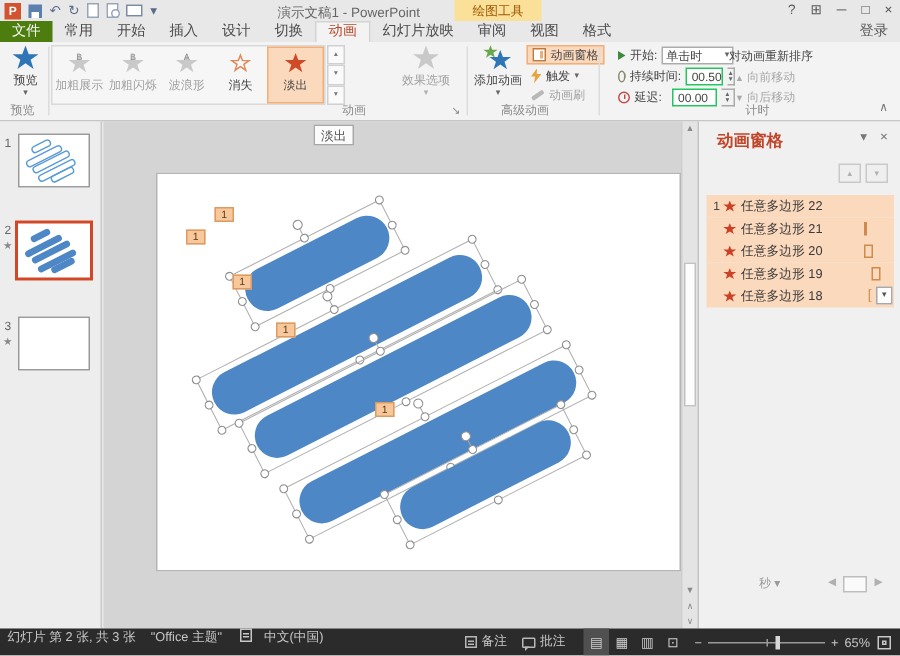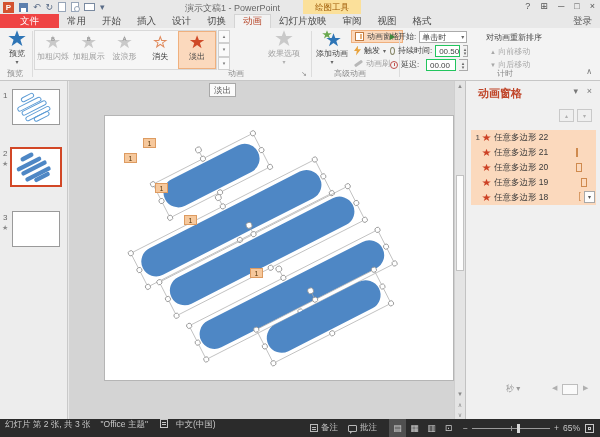--- a/index.html
+++ b/index.html
@@ -17,21 +17,21 @@
   .i-doc2{width:8px;height:10px;background:#fff;border:1px solid #97a5b8;position:relative}
   .i-doc2::after{content:"";position:absolute;right:-2px;bottom:-1px;width:4px;height:4px;border:1px solid #97a5b8;border-radius:50%;background:#fff}
   .i-screen{width:11px;height:8px;border:1px solid #7a8aa0;background:#fff}
   .app-title{position:absolute;left:185px;top:2px;font-size:9px;color:#666;white-space:nowrap}
   .ctx-head{position:absolute;left:303px;top:0;width:58px;height:14px;background:#fbe09a;color:#9c5700;font-size:8.5px;text-align:center;line-height:15px}
   .winctl{position:absolute;right:5px;top:1px;display:flex;gap:10px;font-size:9px;color:#555}
 
   
   .tabrow{position:absolute;left:0;top:14px;right:0;height:14px;background:#e8e8e8;display:flex;font-size:9.5px;color:#4a4a4a}
   .tab{padding:0 8px;line-height:14px;white-space:nowrap}
-  .tab.file{background:#ef4444;color:#fff;padding:0 20px}
+  .tab.file{background:#4d7c0f;color:#fff;padding:0 8px}
   .tab.active{background:#f3f3f3;color:#b7472a;border:1px solid #d4d4d4;border-bottom:none;line-height:12px}
   .signin{margin-left:auto;padding-right:8px;line-height:14px;color:#555}
 
   
   .ribbon{position:absolute;left:0;top:28px;right:0;height:53px;background:#f3f3f3;border-bottom:1px solid #c6c6c6;font-size:8px}
   .vsep{position:absolute;top:3px;bottom:3px;width:1px;background:#dcdcdc}
   .grouplabel{position:absolute;bottom:1px;font-size:8px;color:#8a8a8a;white-space:nowrap}
   .star5{clip-path:polygon(50% 2%,62% 36%,98% 36%,69% 58%,80% 94%,50% 72%,20% 94%,31% 58%,2% 36%,38% 36%)}
   .bigbtn{position:absolute;display:flex;flex-direction:column;align-items:center;gap:1px}
   .bigbtn .blab{font-size:8px;color:#444;white-space:nowrap}
@@ -51,21 +51,21 @@
   .gal-scroll{position:absolute;left:218px;top:2px;width:12px;height:40px;display:flex;flex-direction:column}
   .gs{flex:1;border:1px solid #d0d0d0;background:#fafafa;font-size:5px;color:#777;text-align:center;line-height:11px}
   .launcher{position:absolute;left:301px;bottom:2px;font-size:7px;color:#888}
   .sbtn{position:absolute;height:13px;display:flex;align-items:center;gap:3px;font-size:8px;padding:0 3px;white-space:nowrap;color:#444}
   .sbtn.hl{background:#fbd9bd;border:1px solid #efb07e}
   .sbtn.dis{color:#a0a0a0}
   .i-bolt{width:7px;height:10px;background:#e8a33d;clip-path:polygon(58% 0,0 55%,40% 55%,28% 100%,100% 38%,55% 38%)}
   .i-brush{width:9px;height:3px;background:#b8b8b8;border-radius:1px;transform:rotate(-35deg)}
   .i-panesm{width:9px;height:9px;border:1px solid #c27a3f;background:#fff;position:relative}
   .i-panesm::after{content:"";position:absolute;right:1px;top:1px;bottom:1px;width:2px;background:#e8b07a}
-  .trow{position:absolute;left:390px;height:13px;display:flex;align-items:center;gap:3px;font-size:8px;color:#444;white-space:nowrap}
+  .trow{position:absolute;left:412px;height:13px;display:flex;align-items:center;gap:3px;font-size:8px;color:#444;white-space:nowrap}
   .i-play{width:0;height:0;border-left:5px solid #3d8a3d;border-top:3.5px solid transparent;border-bottom:3.5px solid transparent}
   .i-clock{width:8px;height:8px;border:1px solid #8a8a6d;border-radius:50%;position:relative}
   .i-clock::after{content:"";position:absolute;left:3px;top:1.5px;width:1px;height:3px;background:#8a8a6d}
   .i-clock.red{border-color:#c0504d}
   .i-clock.red::after{background:#c0504d}
   .combo{width:48px;height:12px;background:#fff;border:1px solid #ababab;display:flex;justify-content:space-between;padding:0 2px;line-height:11px}
   .numbox{width:30px;height:12px;background:#fff;border:1px solid #22c55e;line-height:11px;padding-left:3px;margin-left:auto}
   .spin{width:9px;height:12px;border:1px solid #ababab;border-left:none;background:#f2f2f2;display:flex;flex-direction:column;align-items:center;justify-content:center;font-size:5px;color:#666;line-height:4px}
   .reorder{position:absolute;font-size:8px;white-space:nowrap}
   .collapse{position:absolute;right:8px;bottom:4px;font-size:8px;color:#777}
@@ -178,26 +178,26 @@
       <span class="blab">预览</span>
       <span class="ddmark">▾</span>
     </div>
     <div class="grouplabel" style="left:7px">预览</div>
     <div class="vsep" style="left:32px"></div>
 
     <div class="gal">
       <div class="gal-item">
         <span class="gstar star5"></span>
         <span class="starletter">B</span>
-        <span class="lbl">加粗闪烁</span>
+        <span class="lbl">加粗展示</span>
       </div>
       <div class="gal-item">
         <span class="gstar star5"></span>
         <span class="starletter">B</span>
-        <span class="lbl">加粗展示</span>
+        <span class="lbl">加粗闪烁</span>
       </div>
       <div class="gal-item">
         <span class="gstar star5"></span>
         <span class="starletter">A</span>
         <span class="lbl">波浪形</span>
       </div>
       <div class="gal-item en">
         <span class="sparkle">
             <span class="o star5"></span>
             <span class="i star5"></span>

